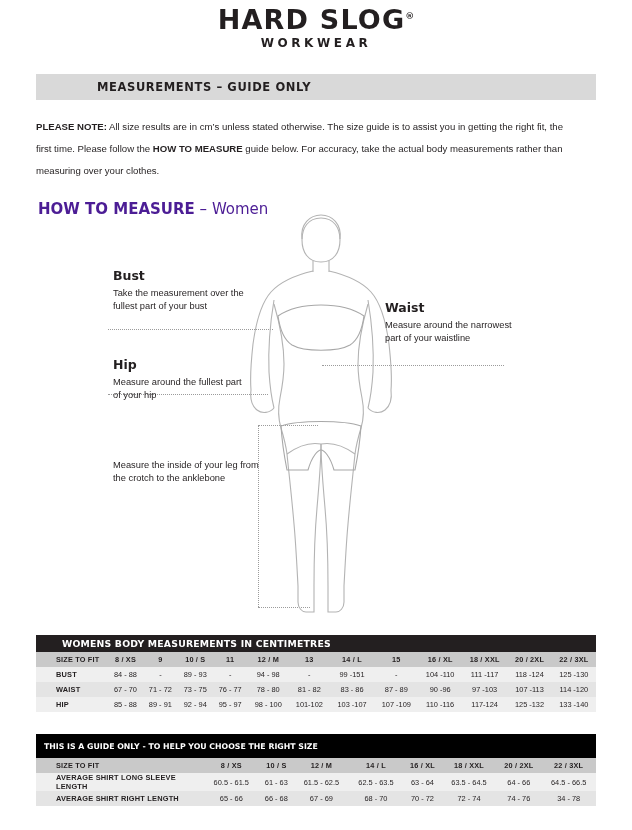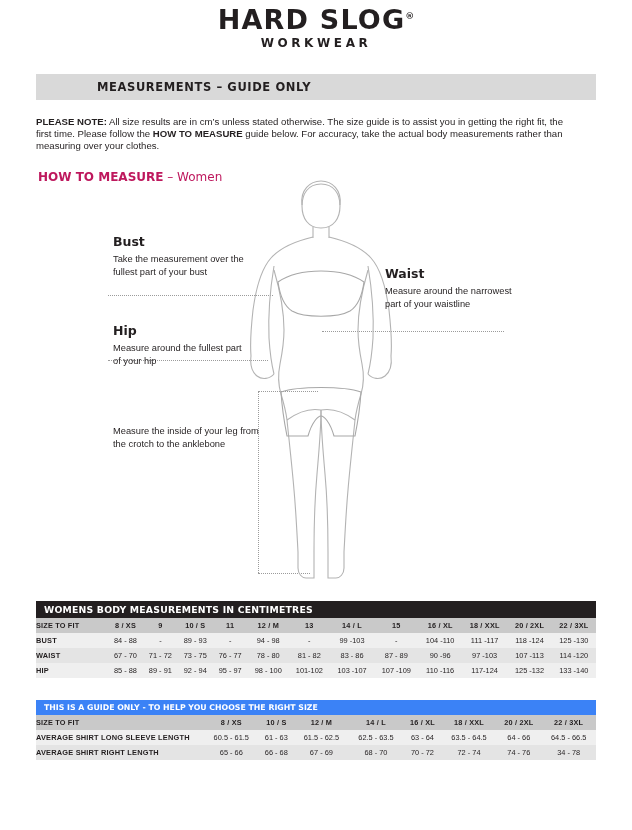--- a/index.html
+++ b/index.html
@@ -62,31 +62,31 @@
     letter-spacing: 0.6px;
     color: #231f20;
     margin-left: 39px;
   }
 
   
   .note {
     margin: 16px 36px 0 36px;
     width: 545px;
     font-size: 9.6px;
-    line-height: 12px;
+    line-height: 22px;
     color: #231f20;
   }
   .note b { font-weight: bold; }
 
   
   .htm-heading {
     margin: 18px 0 0 38px;
     font-family: "DejaVu Sans", sans-serif;
-    font-size: 12px;
-    color: #be185d;
+    font-size: 15px;
+    color: #4c1d95;
   }
   .htm-heading .bold { font-weight: bold; }
 
   
   .diagram {
     position: relative;
     height: 415px;
     margin-top: 2px;
   }
   .figure {
@@ -142,50 +142,50 @@
   }
   .tbl-title {
     background: #231f20;
     color: #ffffff;
     font-family: "DejaVu Sans", sans-serif;
     font-weight: bold;
     font-size: 9.3px;
     height: 17px;
     display: flex;
     align-items: center;
-    padding-left: 8px;
+    padding-left: 26px;
     letter-spacing: 0.2px;
   }
   .tbl-sub {
-    background: #3b82f6;
+    background: #000000;
     color: #ffffff;
     font-family: "DejaVu Sans", sans-serif;
     font-weight: bold;
     font-size: 7.8px;
-    height: 15px;
+    height: 24px;
     display: flex;
     align-items: center;
     padding-left: 8px;
   }
   tr.hdr td {
     background: #c9c9c9;
     font-weight: bold;
     font-size: 7.3px;
     letter-spacing: 0.2px;
   }
   tr.body-row td {
     background: #efefef;
     font-size: 7.4px;
   }
   tr.body-row.alt td {
     background: #e4e4e4;
   }
   td.rowlab {
     text-align: left;
-    padding-left: 0;
+    padding-left: 20px;
     font-weight: bold;
     font-size: 7.3px;
     letter-spacing: 0.2px;
   }
   .gap { height: 14px; }
   .spacer-sm { height: 8px; }
 </style>
 </head>
 <body>
 
@@ -302,21 +302,21 @@
           <td>22 / 3XL</td>
         </tr>
     <tr class="body-row">
           <td class="rowlab">BUST</td>
           <td>84 - 88</td>
           <td>-</td>
           <td>89 - 93</td>
           <td>-</td>
           <td>94 - 98</td>
           <td>-</td>
-          <td>99 -103</td>
+          <td>99 -151</td>
           <td>-</td>
           <td>104 -110</td>
           <td>111 -117</td>
           <td>118 -124</td>
           <td>125 -130</td>
         </tr>
         <tr class="body-row alt">
           <td class="rowlab">WAIST</td>
           <td>67 - 70</td>
           <td>71 - 72</td>

